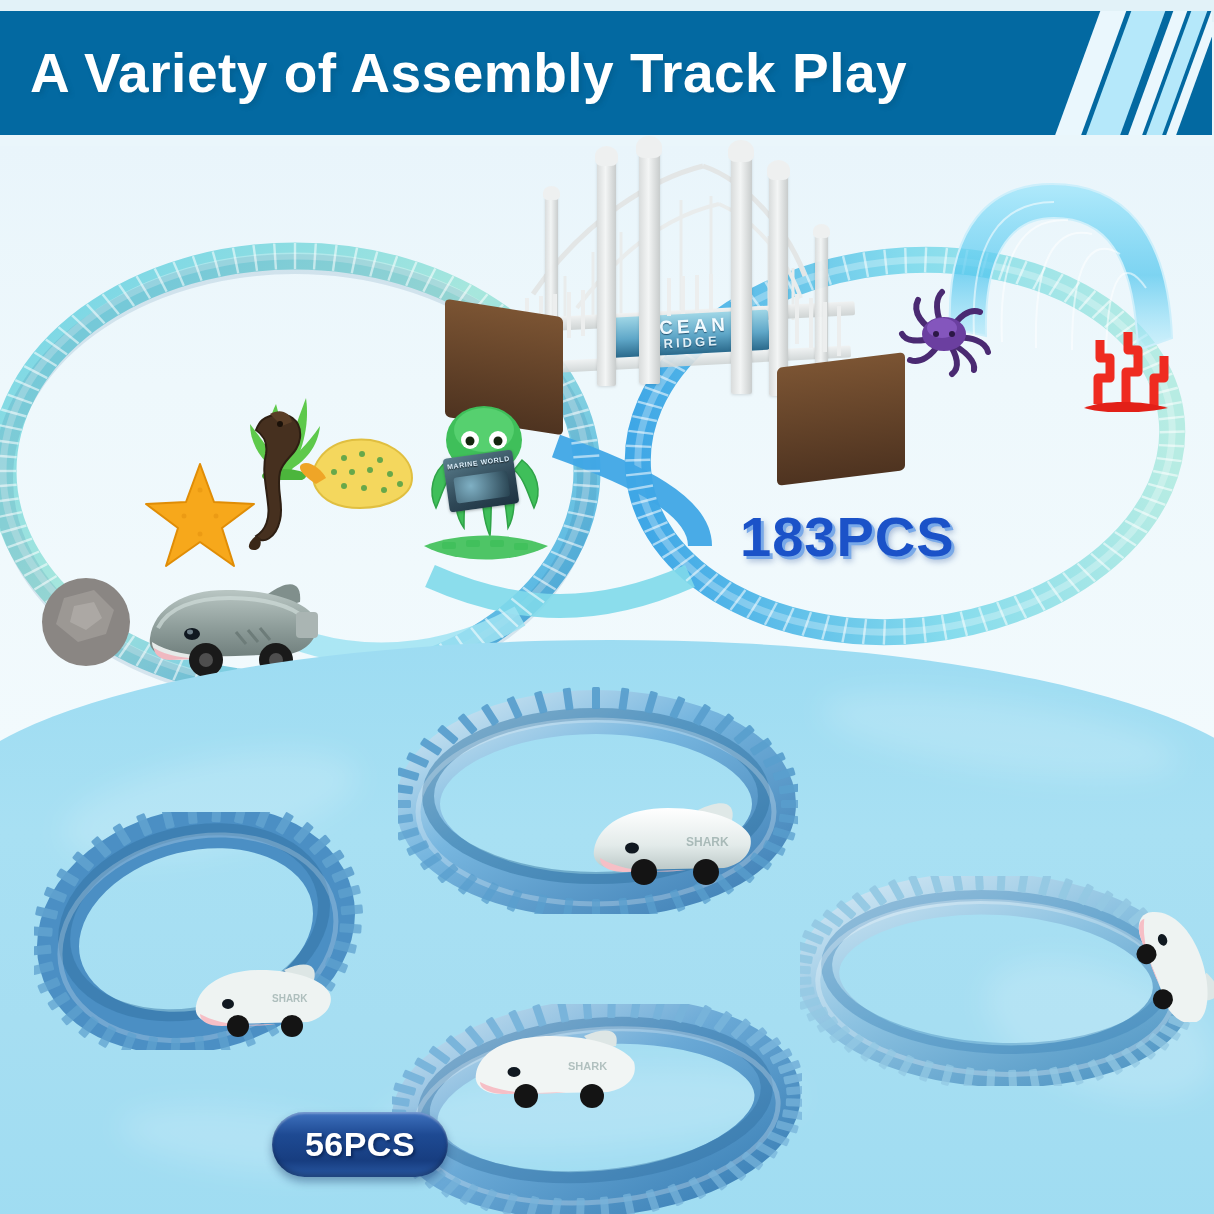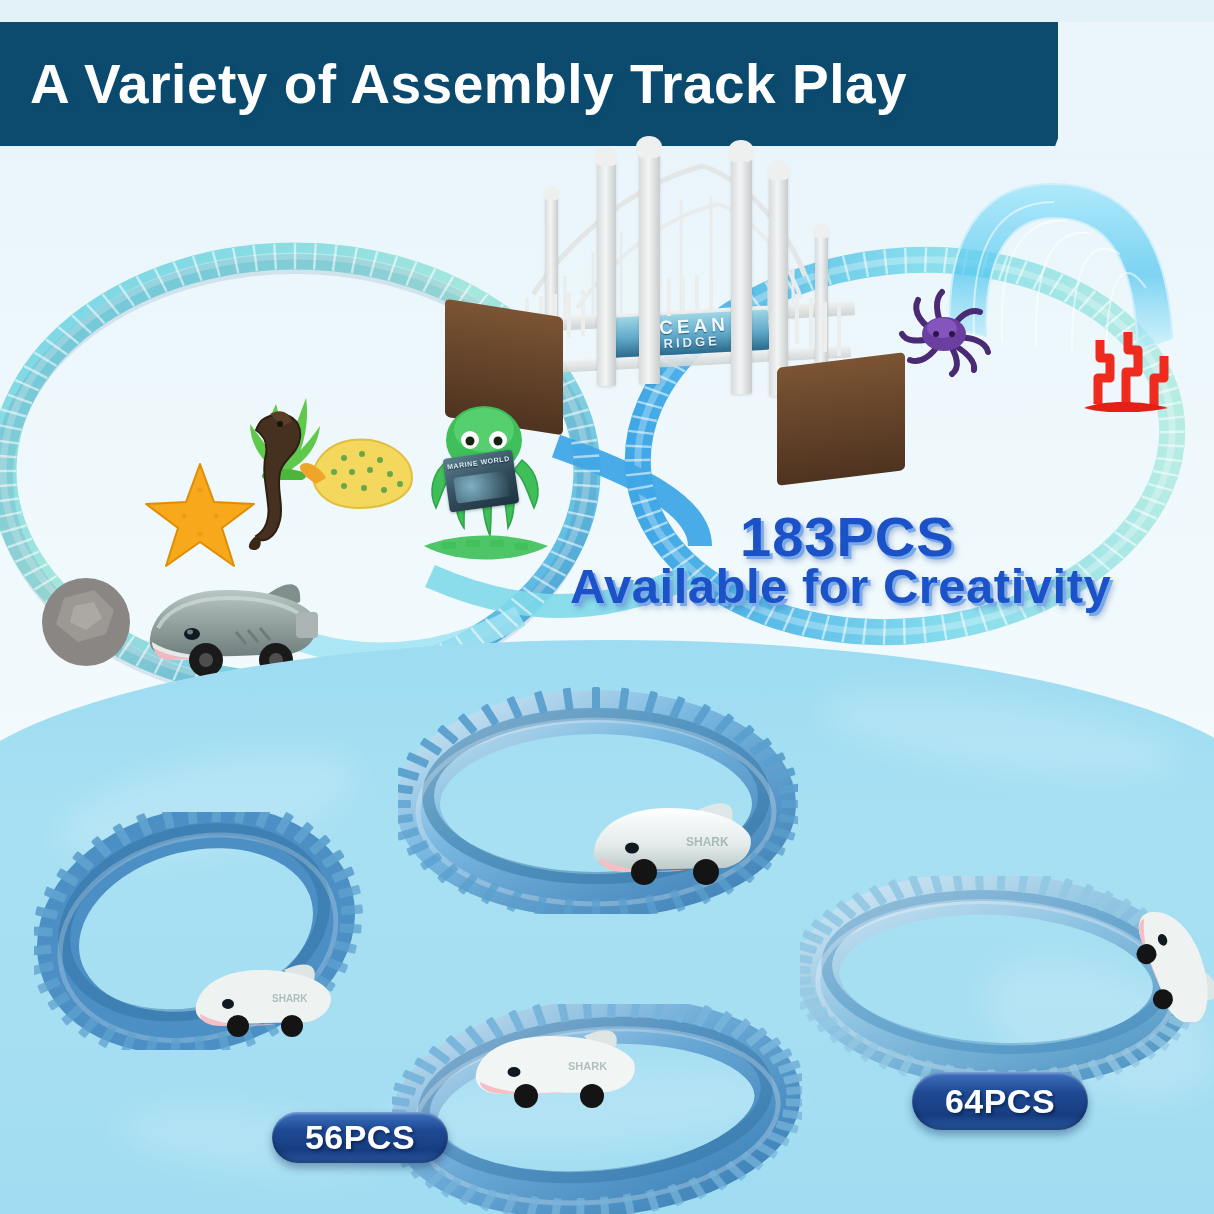--- a/index.html
+++ b/index.html
@@ -4,21 +4,21 @@
 <style>
   html,body{margin:0;padding:0;background:#fff;}
   body{font-family:"Liberation Sans",sans-serif;}
 
   #stage{position:relative;width:1214px;height:1214px;overflow:hidden;background:#eaf6fb;}
 
   
   .top-strip{position:absolute;left:0;top:0;width:1214px;height:22px;background:#e2f2f8;}
 
   
-  .banner{position:absolute;left:0;top:22px;width:1058px;height:124px;background:#0c4a6e;overflow:hidden;}
+  .banner{position:absolute;left:0;top:11px;width:1212px;height:124px;background:#0369a1;overflow:hidden;}
   .banner-title{position:absolute;left:30px;top:50%;transform:translateY(-50%);
     font-size:55px;font-weight:bold;color:#ffffff;letter-spacing:.5px;white-space:nowrap;
     text-shadow:3px 3px 4px rgba(0,80,120,.30);font-family:"Liberation Sans",sans-serif;}
   .slash{position:absolute;top:-40px;height:230px;transform:skewX(-20deg);}
   .s1{left:1073px;width:26px;background:#eaf7fd;}
   .s2{left:1104px;width:34px;background:#b5e8fa;}
   .s3{left:1146px;width:14px;background:#eaf7fd;}
   .s4{left:1164px;width:16px;background:#b5e8fa;}
   .s5{left:1184px;width:10px;background:#eaf7fd;}
 
@@ -530,21 +530,20 @@
       <path d="M 96 60 L 106 72 M 108 58 L 118 70 M 120 56 L 130 68" stroke="#6d7c79" stroke-width="3"></path>
       <rect x="156" y="40" width="22" height="26" rx="4" fill="#aab5b3"></rect>
       <circle cx="66" cy="88" r="17" fill="#1a1a1a"></circle>
         <circle cx="66" cy="88" r="7" fill="#4e4e4e"></circle>
       <circle cx="136" cy="88" r="17" fill="#1a1a1a"></circle>
         <circle cx="136" cy="88" r="7" fill="#4e4e4e"></circle>
     </svg>
   </div>
 
   <div class="promo promo-1">183PCS</div>
-  <div class="promo promo-2">Available for Creativity</div>
 
   <div class="scene-bottom">
     <div class="water"></div>
     <div class="water-hl wh1"></div>
     <div class="water-hl wh2"></div>
     <div class="water-hl wh3"></div>
     <div class="water-hl wh4"></div>
     <div class="water-hl wh5"></div>
   </div>
 
@@ -772,21 +771,21 @@
     <svg width="180" height="88">
       <path d="M 116 14 C 140 4 152 8 148 24 L 128 28 Z" fill="#dde6e5"></path>
       <path d="M 8 52 C 12 28 42 14 84 14 C 126 14 158 26 166 40 C 170 54 160 66 140 70 L 34 72 C 14 72 6 62 8 52 Z" fill="#f1f5f4"></path>
       <path d="M 12 60 C 32 70 64 74 98 70 L 38 72 C 20 72 12 66 12 60 Z" fill="#f6bfc6"></path>
       <ellipse cx="46" cy="50" rx="6.5" ry="5" fill="#101820"></ellipse>
       <text x="100" y="48" font-family="Liberation Sans, sans-serif" font-size="11" font-weight="bold" fill="#a2b4b2" opacity=".8">SHARK</text>
       <circle cx="58" cy="74" r="12" fill="#141414"></circle>
         <circle cx="124" cy="74" r="12" fill="#141414"></circle>
     </svg>
   </div>
-  <div class="pill" style="left:272px;top:1112px;width:176px;height:51px;">
+  <div class="pill" style="left:272px;top:1112px;width:176px;height:65px;">
     <span style="font-size:34px;">56PCS</span>
   </div>
 
   <div class="fig" style="left:800px;top:876px;width:400px;height:210px;">
     <svg width="400" height="210">
       <defs>
         <linearGradient id="L64" x1="0" y1="0" x2="1" y2="1">
           <stop offset="0%" stop-color="#d3e8f4"></stop>
             <stop offset="45%" stop-color="#8cc2e1"></stop>
           <stop offset="100%" stop-color="#4d93c2"></stop>
@@ -860,17 +859,14 @@
       <g transform="rotate(70 60 60)">
         <path d="M 86 20 C 106 10 116 16 112 30 L 96 34 Z" fill="#dde6e5"></path>
         <path d="M 10 52 C 14 32 38 20 68 20 C 98 20 122 30 128 42 C 132 54 122 64 108 68 L 32 70 C 16 70 8 62 10 52 Z" fill="#eef3f2"></path>
         <path d="M 14 60 C 30 68 56 72 82 68 L 34 70 C 20 70 14 66 14 60 Z" fill="#f6bfc6"></path>
         <ellipse cx="40" cy="50" rx="6" ry="4.5" fill="#101820"></ellipse>
         <circle cx="48" cy="70" r="10" fill="#141414"></circle>
           <circle cx="96" cy="70" r="10" fill="#141414"></circle>
       </g>
     </svg>
   </div>
-  <div class="pill" style="left:912px;top:1072px;width:176px;height:58px;">
-    <span style="font-size:34px;">64PCS</span>
-  </div>
 
 </div>
 
 </body></html>

